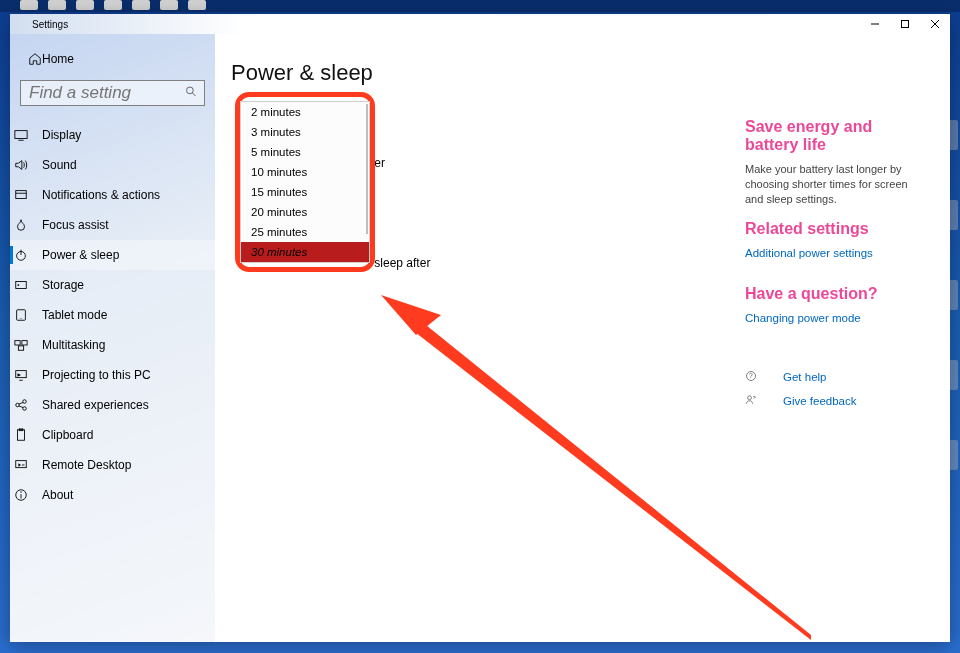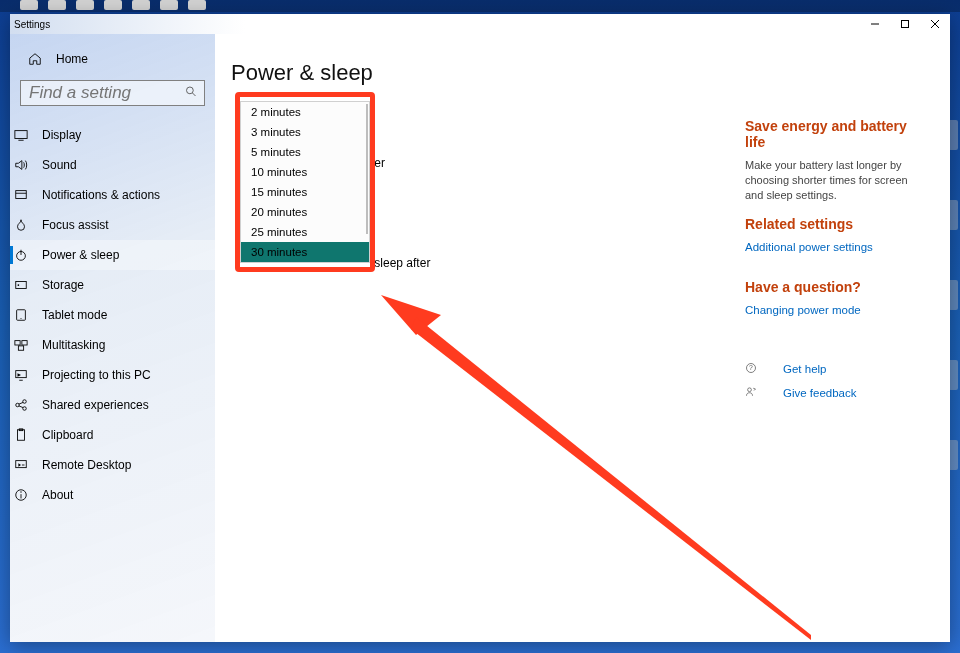--- a/index.html
+++ b/index.html
@@ -33,21 +33,21 @@
     width: 940px; height: 628px;
     background: #ffffff;
     box-shadow: 0 4px 20px rgba(0,0,0,0.35);
     display: flex; flex-direction: column;
   }
 
   .titlebar {
     height: 20px;
     display: flex; align-items: center;
     font-size: 10px; color: #000;
-    padding-left: 4px;
+    padding-left: 22px;
     background: linear-gradient(90deg, rgba(180,200,230,0.6), #ffffff 25%);
   }
   .titlebar .spacer { flex: 1; }
   .titlebar .winbtn {
     width: 30px; height: 20px; display: flex; align-items: center; justify-content: center;
     font-size: 11px; cursor: default;
   }
 
   .content { flex: 1; display: flex; overflow: hidden; }
 
@@ -55,21 +55,21 @@
   .sidebar {
     width: 205px;
     background: linear-gradient(160deg, rgba(150,180,230,0.55) 0%, rgba(200,215,235,0.45) 40%, rgba(230,235,245,0.4) 100%);
     backdrop-filter: blur(6px);
     display: flex; flex-direction: column;
     padding-top: 10px;
     font-size: 12px;
     color: #000;
   }
   .home-row {
-    display: flex; align-items: center; gap: 14px;
+    display: flex; align-items: center; 
     padding: 8px 18px;
     cursor: default;
   }
   .home-row .icon { width: 14px; display: flex; justify-content: center; }
   .search-wrap { padding: 6px 10px; }
   .search {
     width: 100%; height: 26px;
     border: 1px solid #808080;
     background: rgba(255,255,255,0.55);
     padding: 0 24px 0 8px;
@@ -111,57 +111,57 @@
   .body-text { font-size: 12px; color: #000; }
   .line1 { position: absolute; top: 96px; left: 130px; }
   .line2 { position: absolute; top: 196px; left: 130px; }
 
   
   .dropdown-highlight {
     position: absolute;
     left: 4px; top: 32px;
     width: 140px;
     border: 5px solid #ff3b1f;
-    border-radius: 4px;
+    border-radius: 14px;
     padding: 4px 0;
     background: #fff;
   }
   .dropdown-list {
     background: #fcfcfc;
     border: 1px solid #d0d0d0;
     max-height: 200px;
     overflow: hidden;
     font-size: 11.5px;
     position: relative;
   }
   .dropdown-list .opt {
     padding: 4px 10px;
     cursor: default;
   }
-  .dropdown-list .opt.selected { background: #0f766e; }
+  .dropdown-list .opt.selected { background: #b91c1c; font-style: italic; }
   .dropdown-list .scrollbar {
     position: absolute; right: 1px; top: 2px; width: 2px; height: 130px;
     background: #bdbdbd;
   }
 
   
   .arrow {
     position: absolute;
     left: 150px; top: 235px;
     width: 430px; height: 345px;
     pointer-events: none;
   }
 
   
   .right {
     width: 175px;
     padding-top: 58px;
     font-size: 12px;
   }
-  .right h4 { font-size: 14px; font-weight: 600; margin-bottom: 8px; color:#c2410c;}
+  .right h4 { font-size: 16px; font-weight: 600; margin-bottom: 8px; color:#ec4899;}
   .right p { font-size: 11px; color: #444; line-height: 1.35; margin-bottom: 13px; }
   .right .link { color: #0067c0; font-size: 11.5px; cursor: default; margin-bottom: 26px; display: inline-block;}
   .right .qrow { display: flex; align-items: center; gap: 26px; margin-bottom: 10px; font-size: 11.5px;}
   .right .qrow .qicon { width: 12px; color: #555; font-size: 11px; }
   .right .qrow .qlink { color: #0067c0; cursor: default; }
 
 </style>
 </head>
 <body>
 

